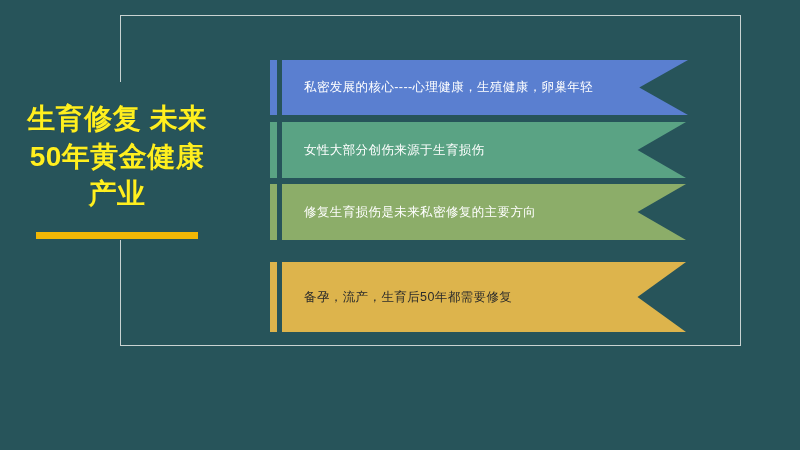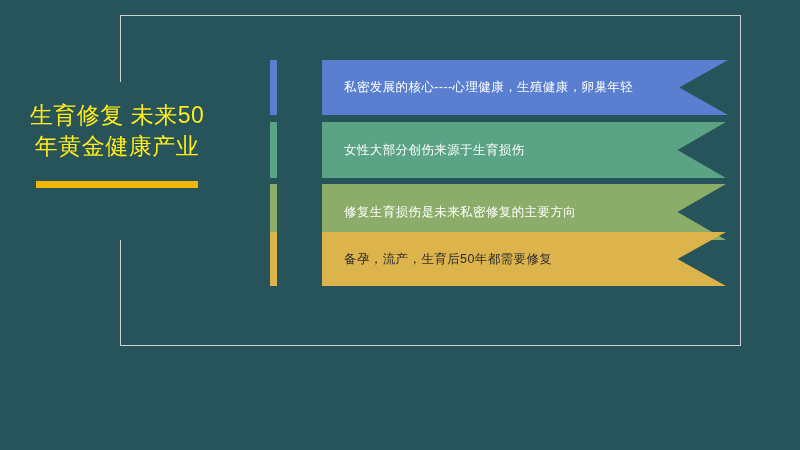--- a/index.html
+++ b/index.html
@@ -25,22 +25,22 @@
 
   
   #title-block {
     position:absolute;
     left:22px; top:100px;
     width:190px;
     text-align:center;
   }
   #title-text {
     color:#ffef1f;
-    font-size:23px;
-    font-weight:normal;
+    font-size:28px;
+    font-weight:bold;
     line-height:1.34;
     letter-spacing:0.5px;
     text-shadow:0 0 1px rgba(0,0,0,.25);
     white-space:pre-line;
   }
   #title-underline {
     margin:19px auto 0;
     width:162px; height:7px;
     background:#f2b705;
   }
@@ -58,21 +58,20 @@
     width:7px;
     height:100%;
   }
   .ribbon-body {
     position:absolute;
     left:12px; top:0;
     height:100%;
     display:flex;
     align-items:center;
     clip-path:polygon(0% 0%, 100% 0%, 88% 50%, 100% 100%, 0% 100%);
-    margin-left:40px;
   }
   .ribbon-label {
     padding-left:22px;
     font-size:12.5px;
     line-height:1.2;
     white-space:nowrap;
     letter-spacing:0.4px;
   }
 </style>
 </head>
@@ -103,21 +102,21 @@
         <div class="ribbon-body" style="background: rgb(90, 163, 132); width: 404px;">
           <span class="ribbon-label" style="color: rgb(255, 255, 255);">女性大部分创伤来源于生育损伤</span>
         </div>
       </div>
       <div class="ribbon-row" style="left: 270px; top: 184px; height: 56px; width: 416px;">
         <div class="ribbon-tab" style="background: rgb(140, 173, 105);"></div>
         <div class="ribbon-body" style="background: rgb(140, 173, 105); width: 404px;">
           <span class="ribbon-label" style="color: rgb(255, 255, 255); text-align: center;">修复生育损伤是未来私密修复的主要方向</span>
         </div>
       </div>
-      <div class="ribbon-row" style="left: 270px; top: 232px; height: 54px; width: 416px;">
+      <div class="ribbon-row" style="left: 270px; top: 262px; height: 70px; width: 416px;">
         <div class="ribbon-tab" style="background: rgb(221, 180, 76);"></div>
         <div class="ribbon-body" style="background: rgb(221, 180, 76); width: 404px;">
           <span class="ribbon-label" style="color: rgb(43, 43, 43);">备孕，流产，生育后50年都需要修复</span>
         </div>
       </div>
     </div>
 
 </div>
 
 </body></html>

